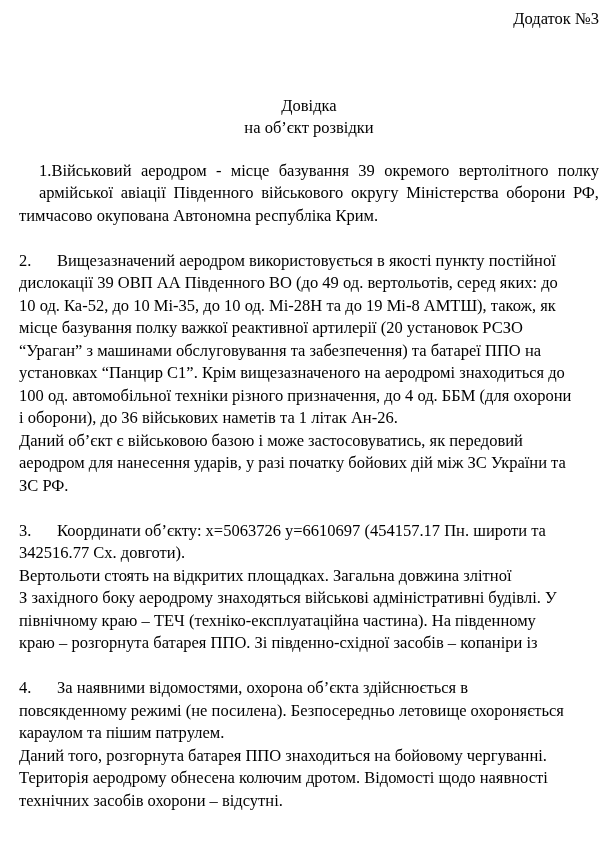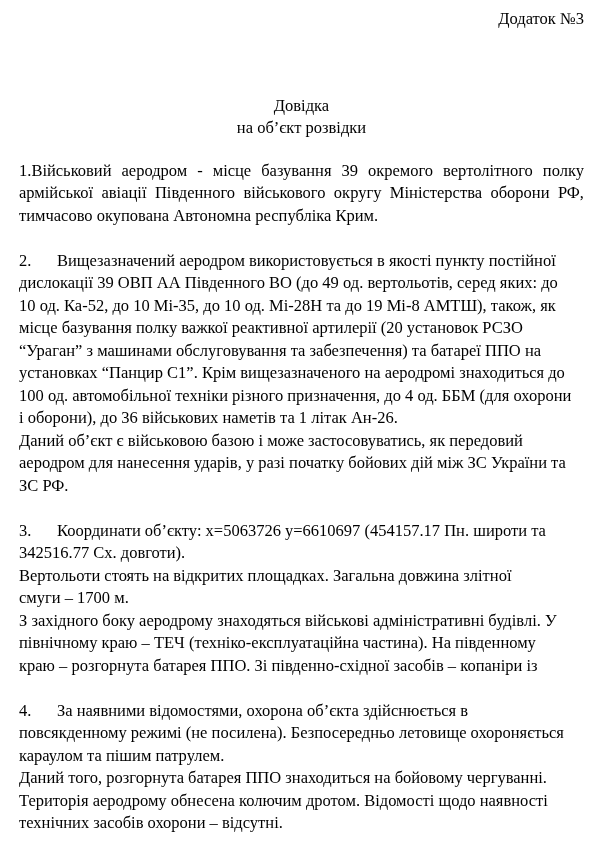--- a/index.html
+++ b/index.html
@@ -11,31 +11,32 @@
     width: 604px;
     height: 857px;
     overflow: hidden;
     font-family: "Liberation Serif", "DejaVu Serif", serif;
     color: #000000;
   }
   .page {
     box-sizing: border-box;
     width: 604px;
     height: 857px;
-    padding: 8px 20px 0 19px;
+    padding: 8px 5px 0 19px;
     font-size: 16.5px;
   }
   .line {
     line-height: 22.5px;
     white-space: nowrap;
   }
   .line.stretch {
     white-space: normal;
     text-align: justify;
     text-align-last: justify;
+    margin-left: 20px;
   }
   .annex {
     text-align: right;
   }
   .title-block {
     margin-top: 64px;
     text-align: center;
   }
   .para {
     margin-top: 20px;
@@ -77,21 +78,20 @@
     <div class="line">і оборони), до 36 військових наметів та 1 літак Ан-26.</div>
     <div class="line">Даний об’єкт є військовою базою і може застосовуватись, як передовий</div>
     <div class="line">аеродром для нанесення ударів, у разі початку бойових дій між ЗС України та</div>
     <div class="line">ЗС РФ.</div>
   </div>
 
   <div class="para">
     <div class="line"><span class="pnum">3.</span><span>Координати об’єкту: x=5063726 y=6610697 (454157.17 Пн. широти та</span></div>
     <div class="line">342516.77 Сх. довготи).</div>
     <div class="line">Вертольоти стоять на відкритих площадках. Загальна довжина злітної</div>
-    <div class="line">смуги – 1700 м.</div>
     <div class="line">З західного боку аеродрому знаходяться військові адміністративні будівлі. У</div>
     <div class="line">північному краю – ТЕЧ (техніко-експлуатаційна частина). На південному</div>
     <div class="line">краю – розгорнута батарея ППО. Зі південно-східної засобів – копаніри із</div>
   </div>
 
   <div class="para">
     <div class="line"><span class="pnum">4.</span><span>За наявними відомостями, охорона об’єкта здійснюється в</span></div>
     <div class="line">повсякденному режимі (не посилена). Безпосередньо летовище охороняється</div>
     <div class="line">караулом та пішим патрулем.</div>
     <div class="line">Даний того, розгорнута батарея ППО знаходиться на бойовому чергуванні.</div>

